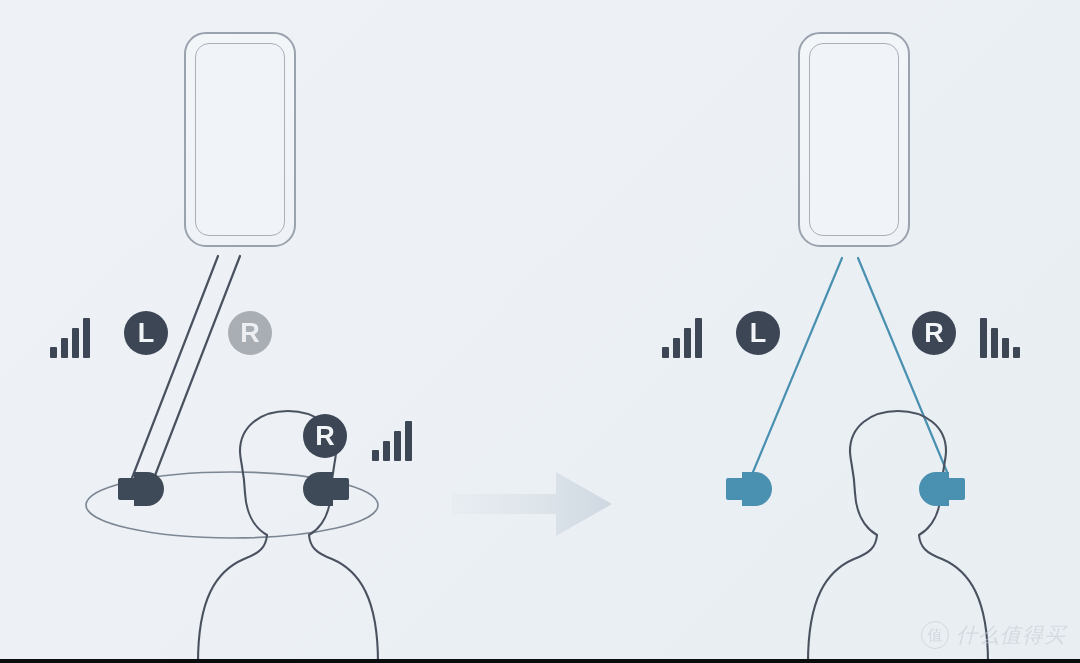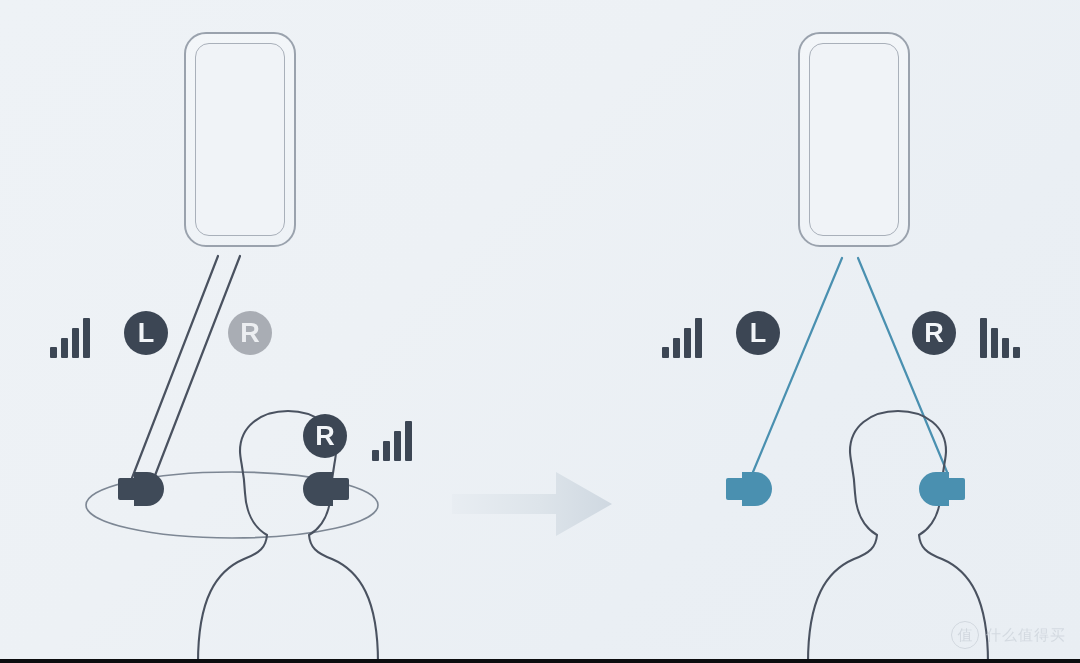--- a/index.html
+++ b/index.html
@@ -150,23 +150,24 @@
     border: 1.6px solid #c3cad2;
     color: #c3cad2;
     display: flex;
     align-items: center;
     justify-content: center;
     font-size: 15px;
     font-family: "DejaVu Sans", sans-serif;
   }
   #watermark .wm-text {
     color: #c7ced6;
-    font-size: 15px;
+    font-size: 21px;
     font-family: "DejaVu Sans", sans-serif;
     letter-spacing: 1px;
+    font-style: italic;
   }
 
   #bottom-bar {
     position: absolute;
     left: 0;
     bottom: 0;
     width: 1080px;
     height: 4px;
     background: #0b0c0e;
   }

